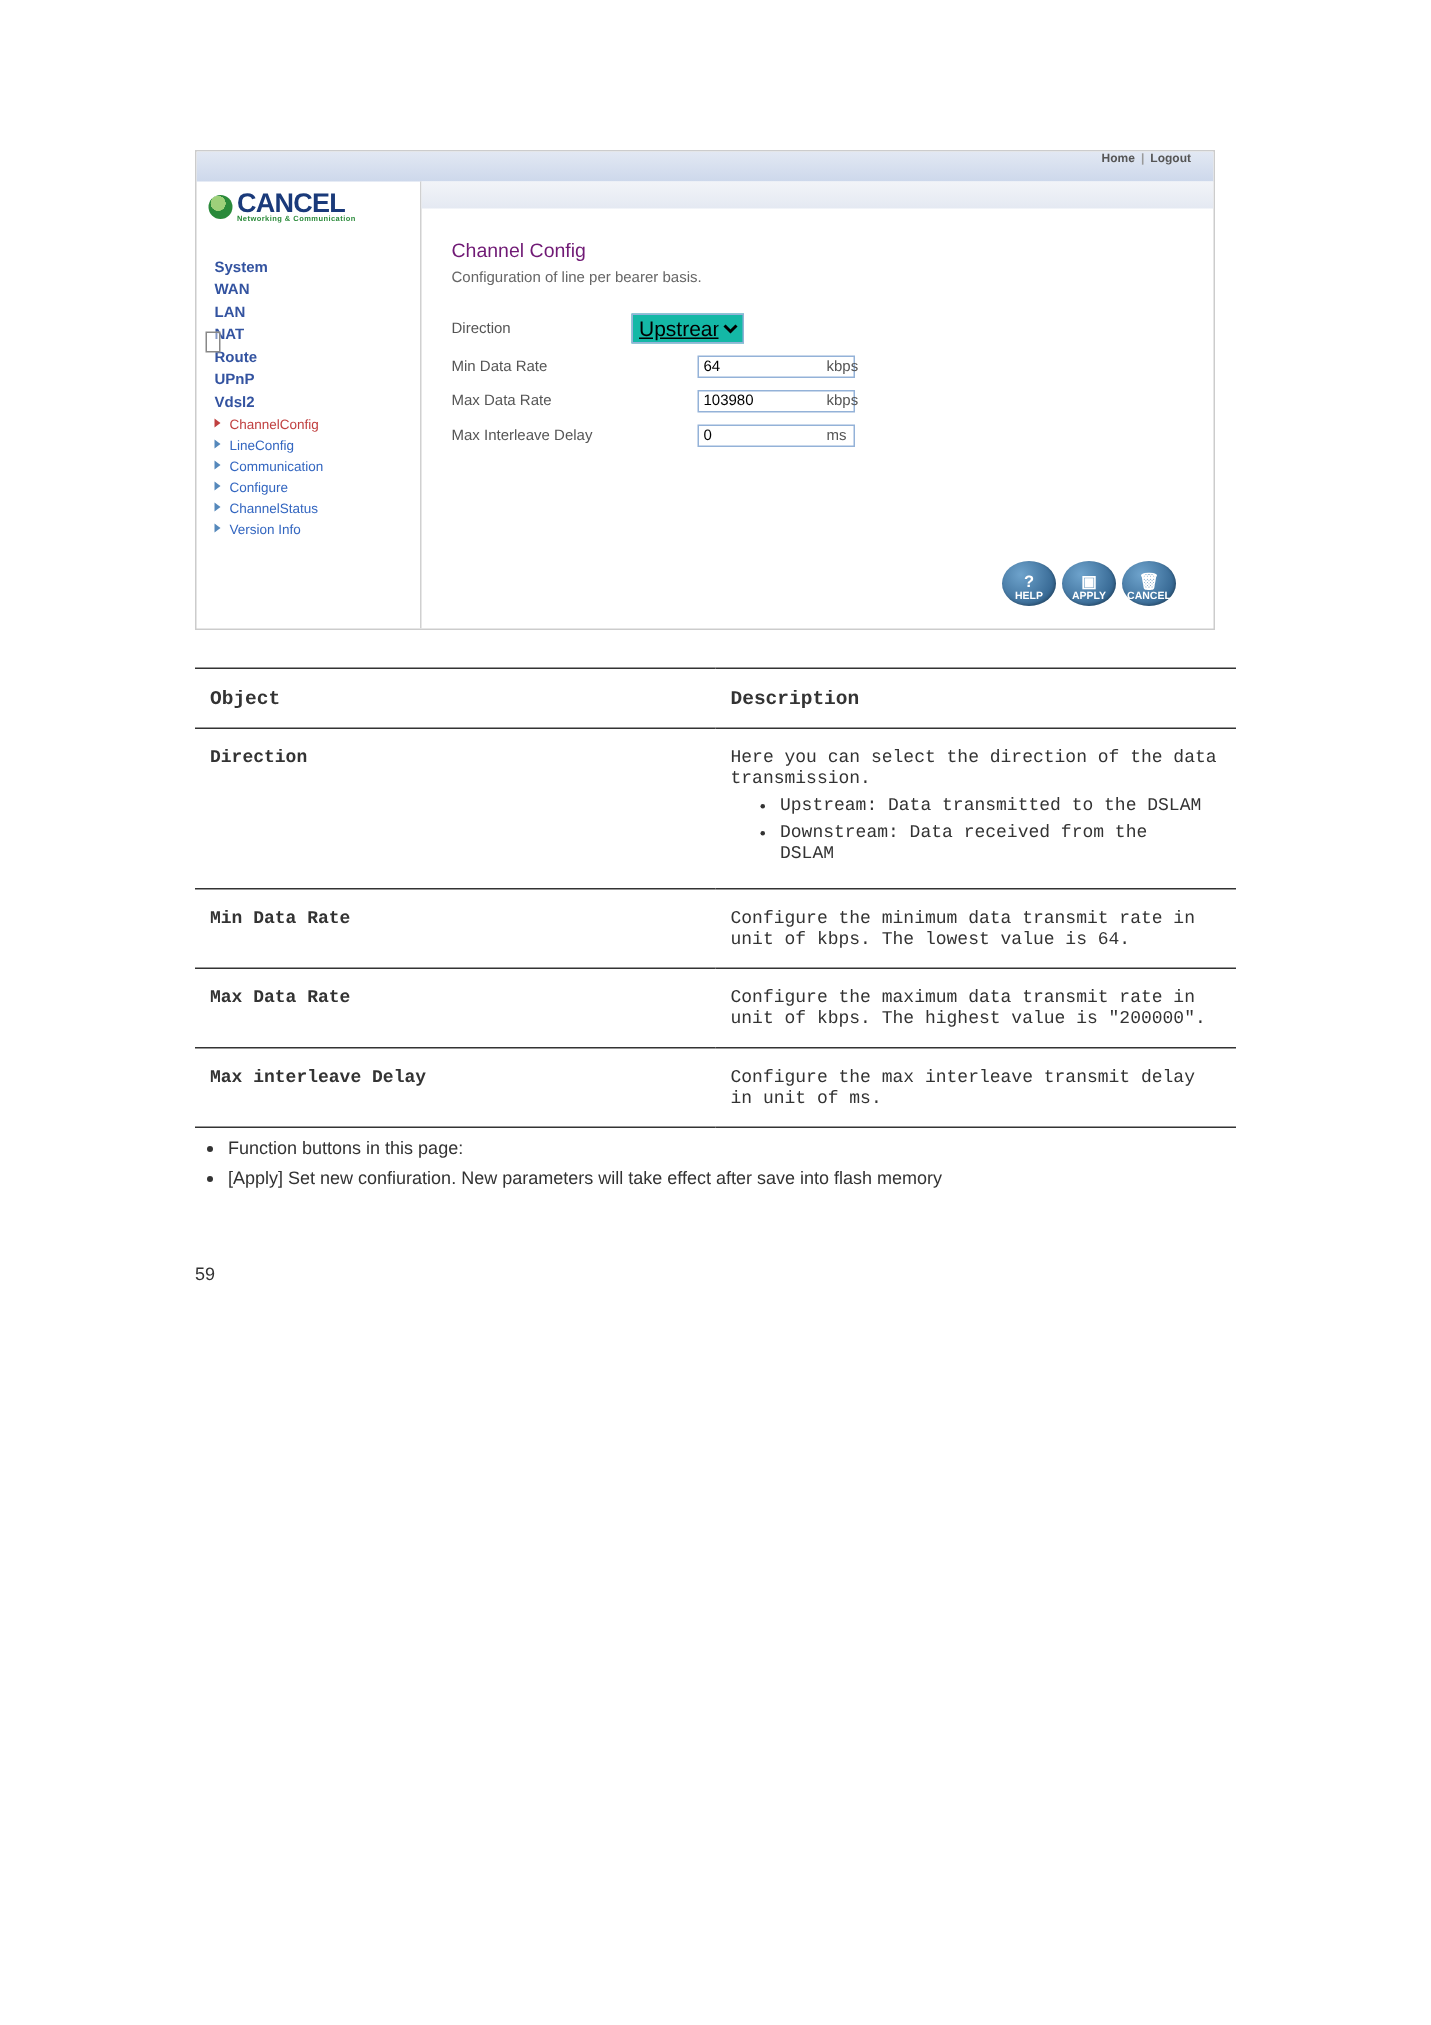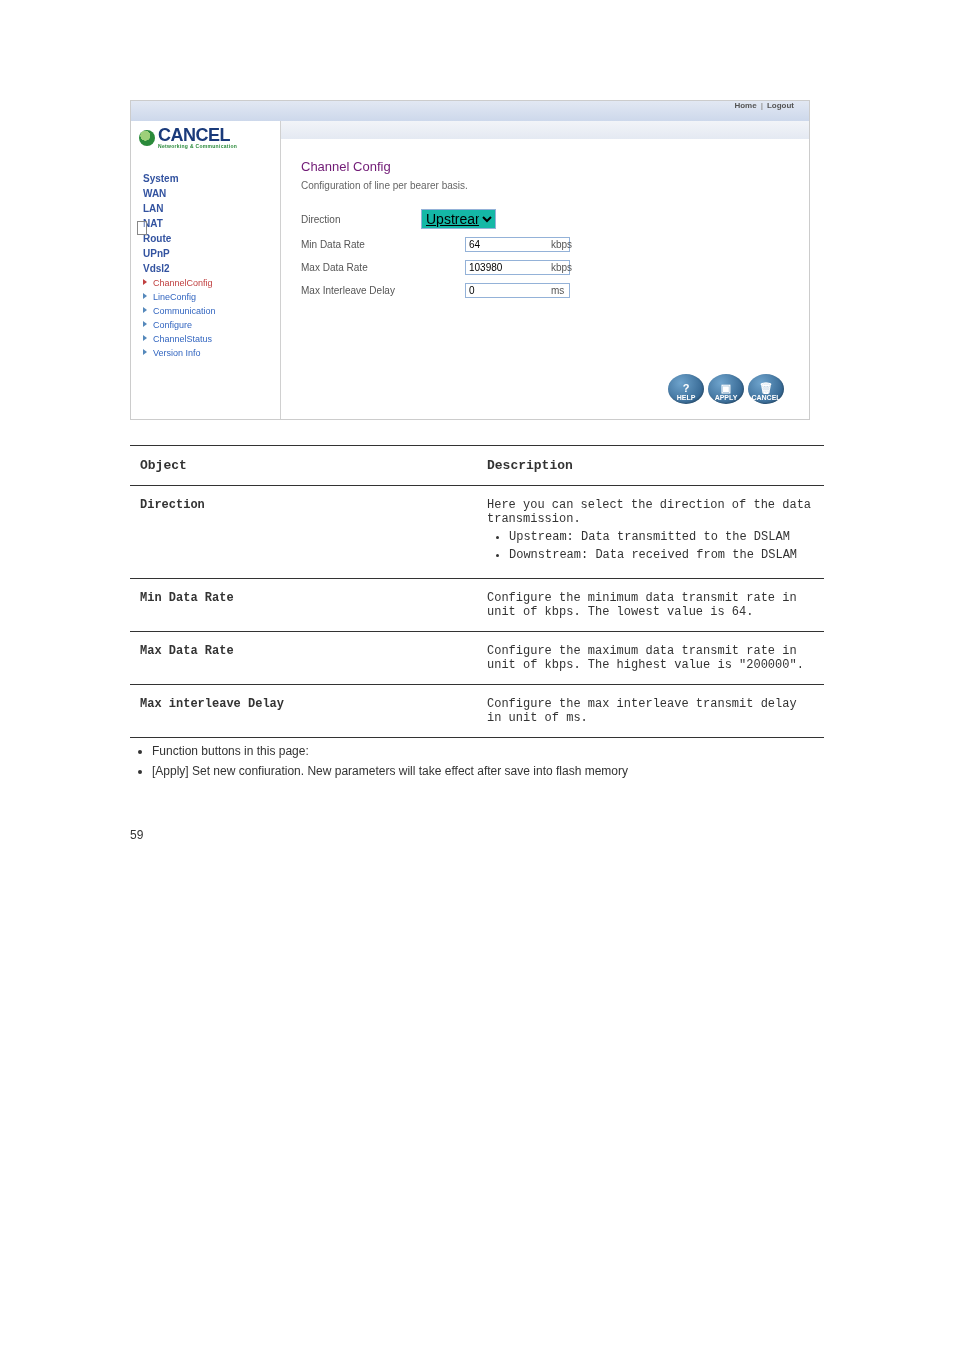--- a/index.html
+++ b/index.html
@@ -101,21 +101,21 @@
     width: 100%; border-collapse: collapse; margin-top: 15px;
     font-size: 12px; color:#333;
   }
   .ref-table th, .ref-table td {
     border-top:1px solid #333; border-bottom:1px solid #333;
     padding: 12px 10px; text-align:left; vertical-align:top;font-family:Liberation Mono, monospace;
   }
   .ref-table th { font-weight:bold; width:170px; }
   .ref-table thead th { font-size:13px; }
   .ref-table ul { list-style: disc; padding-left: 22px; }
-  .ref-table ul li { margin: 4px 0; }
+  .ref-table ul li { margin: 4px 11px; }
 
   .notes { padding-left: 22px; }
   .notes li { list-style: disc; margin: 6px 0; font-size:12px; color:#333; }
 
   .pgnum { text-align:left; margin-top:50px; font-size:12px; color:#333; }
   .cursor-caret {
     position:absolute; left:6px; top:120px; width:10px; height:14px;
     border:1px solid #888; background:rgba(255,255,255,.4);
   }
 </style>

